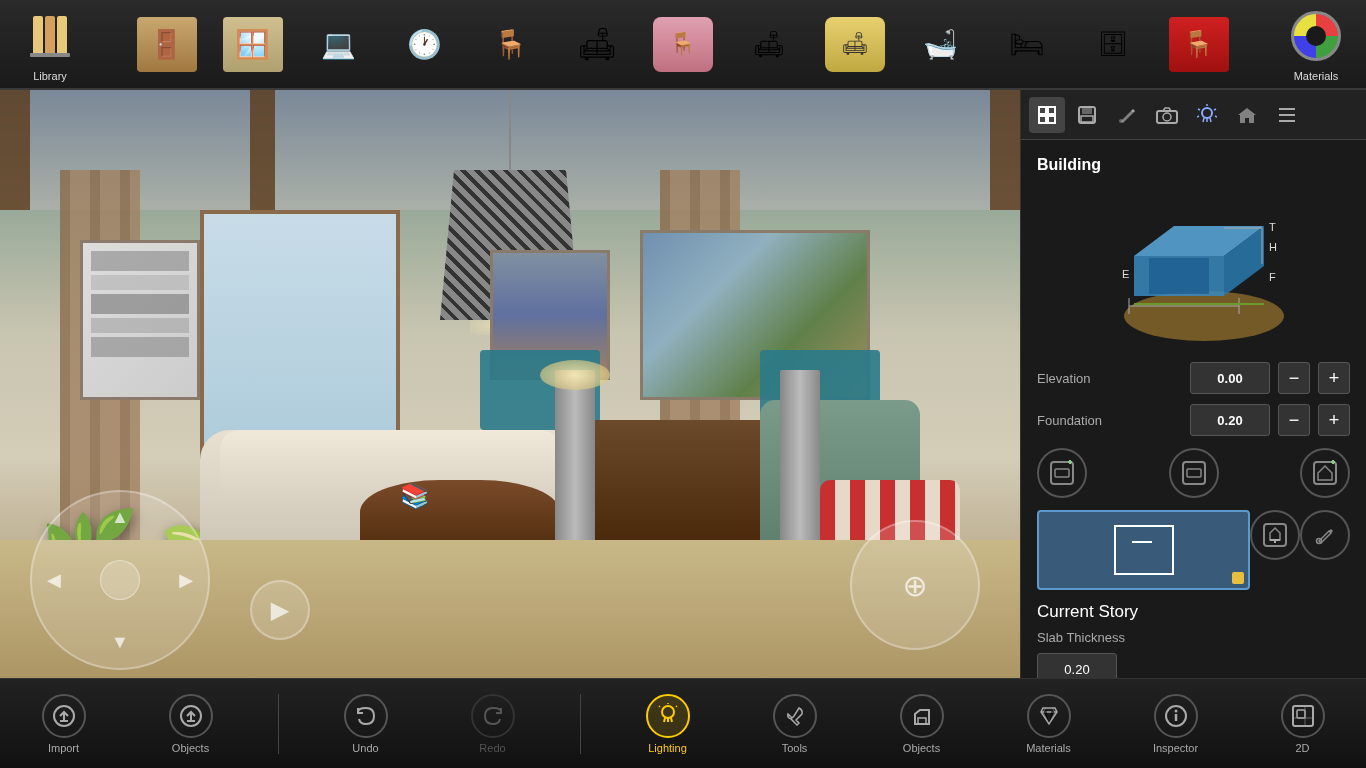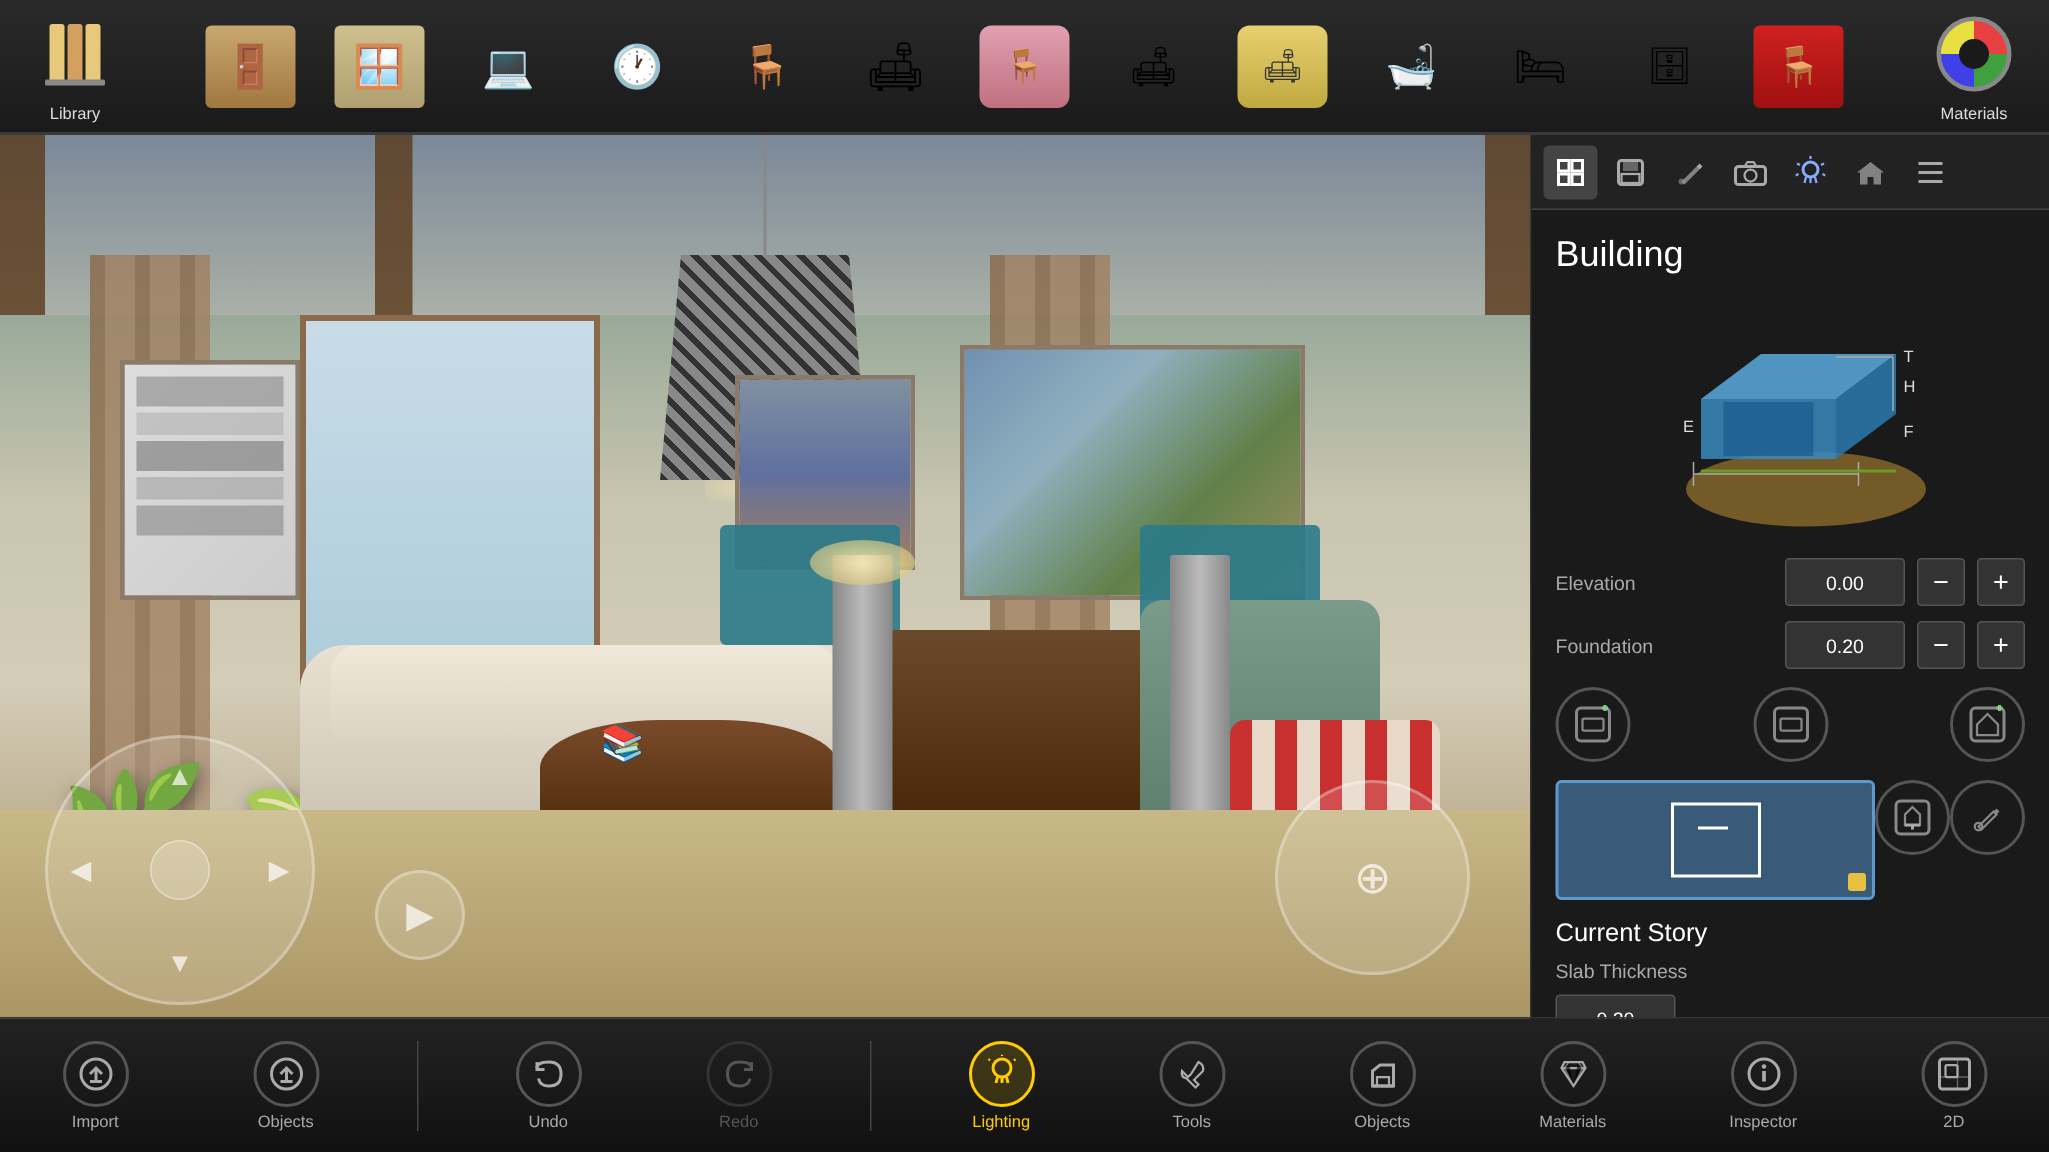--- a/index.html
+++ b/index.html
@@ -83,32 +83,32 @@
     .panel-tool-btn {
       width: 36px; height: 36px; border-radius: 4px;
       display: flex; align-items: center; justify-content: center;
       cursor: pointer; color: #aaa; font-size: 16px; background: transparent;
     }
     .panel-tool-btn.active { background: #444; color: #fff; }
     .panel-tool-btn.highlighted { color: #88aaff; }
 
     
     .panel-section { padding: 16px; }
-    .panel-title { color: #fff; font-size: 24px; font-weight: 400; margin-bottom: 12px; }
+    .panel-title { color: #fff; font-size: 16px; font-weight: 700; margin-bottom: 12px; }
     .building-diagram {
       position: relative; width: 200px; height: 160px; margin: 0 auto 16px;
     }
     .input-row {
       display: flex; align-items: center; margin-bottom: 10px; gap: 8px;
     }
     .input-label { color: #aaa; font-size: 13px; flex: 1; }
     .input-value {
       width: 80px; height: 32px; background: #333; border: 1px solid #555;
       color: #fff; text-align: center; font-size: 13px; border-radius: 3px;
-      display: flex; align-items: center; justify-content: center;
+      display: flex; align-items: center; justify-content: center; font-weight: bold;
     }
     .btn-minus, .btn-plus {
       width: 32px; height: 32px; background: #333; border: 1px solid #555;
       color: #fff; font-size: 18px; display: flex; align-items: center; justify-content: center;
       cursor: pointer; border-radius: 3px;
     }
     
     .obj-btns-row {
       display: flex; justify-content: space-between; margin: 12px 0;
     }

